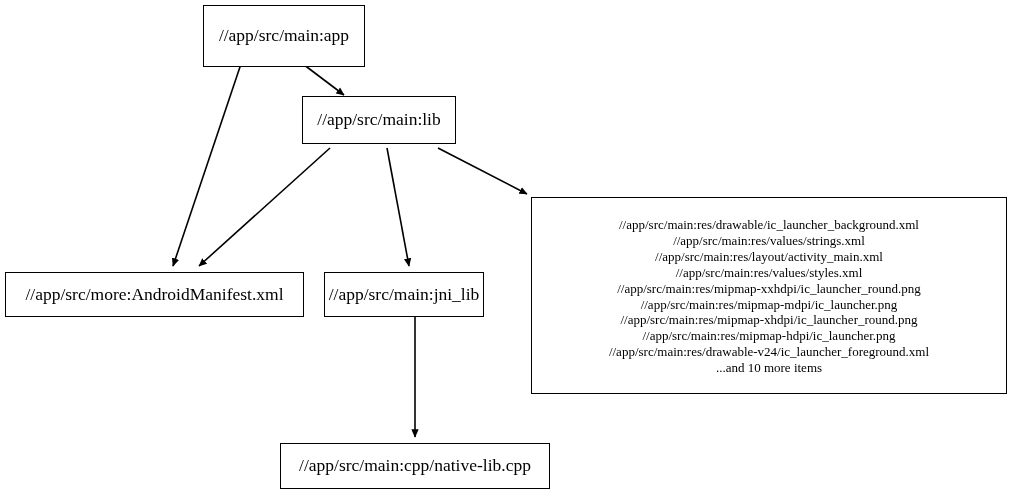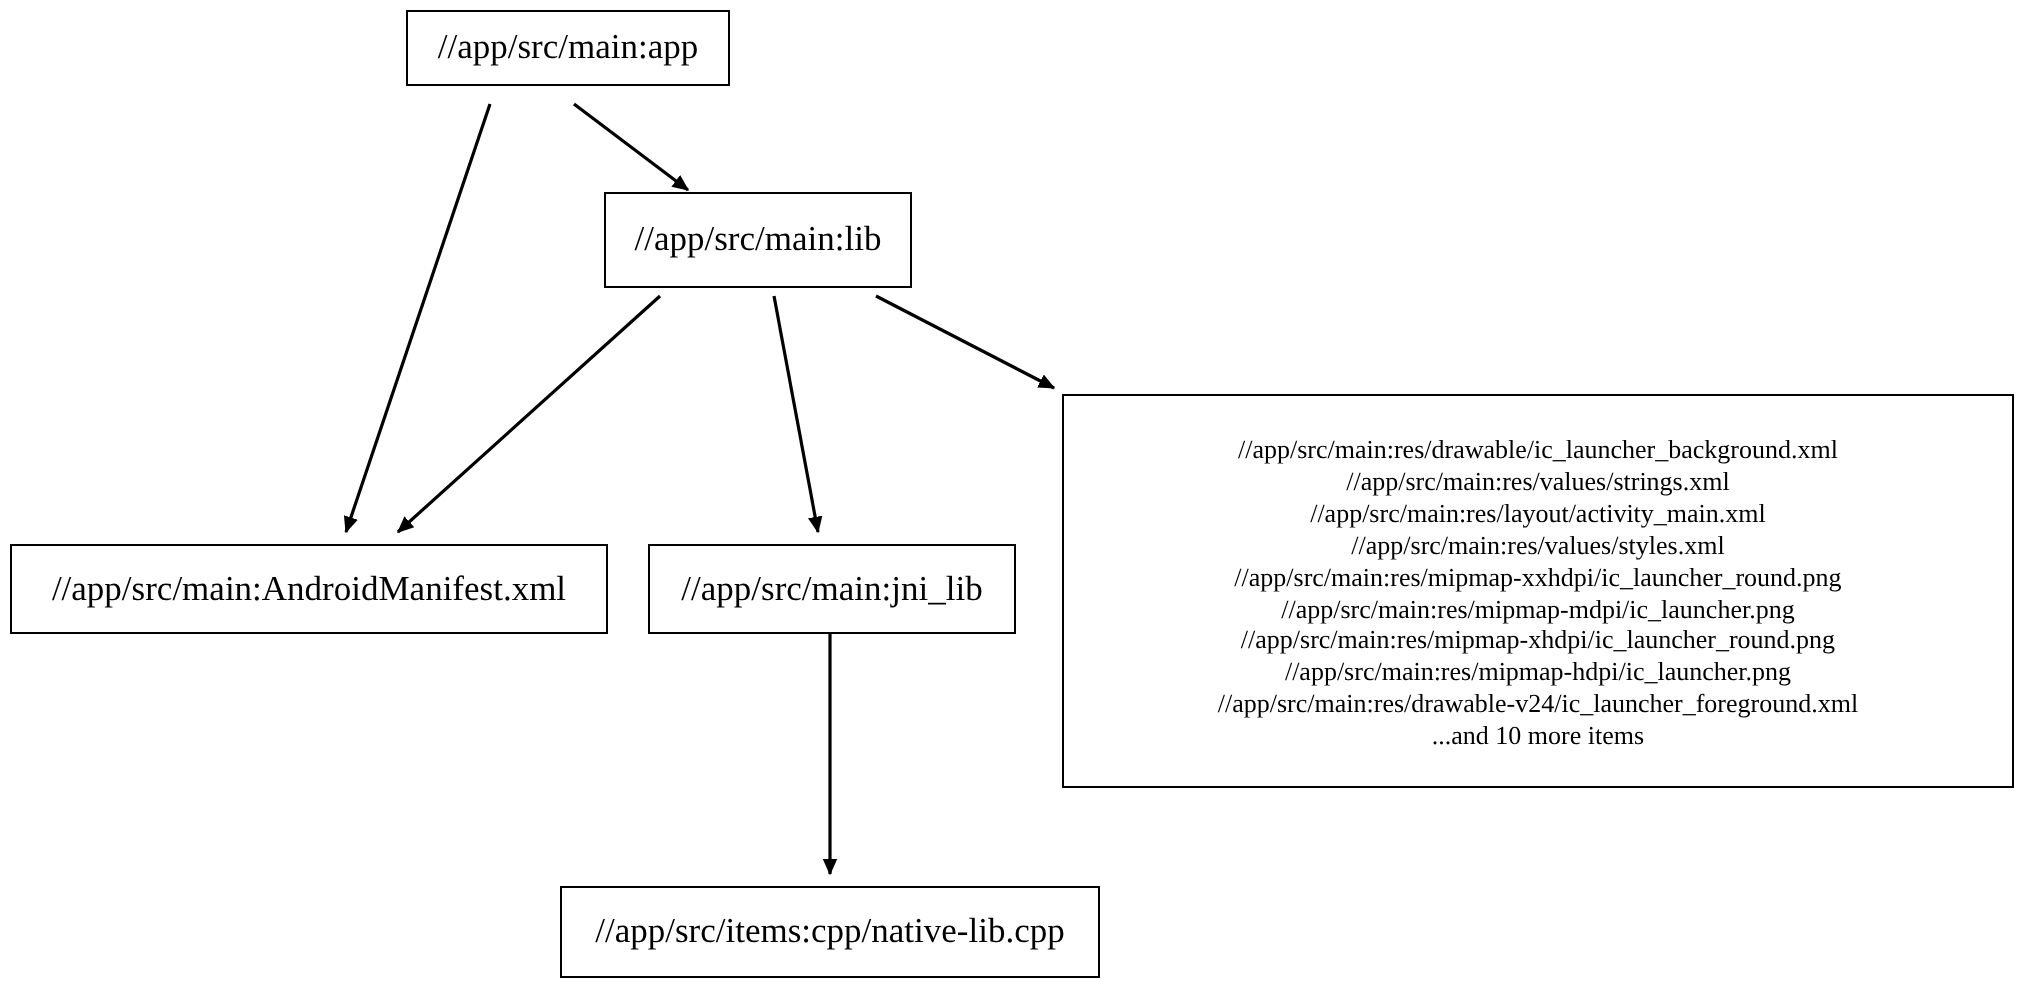--- a/index.html
+++ b/index.html
@@ -41,24 +41,24 @@
     white-space: pre;
   }
   .single-line {
     font-size: 17.5px;
   }
   .multi-line {
     font-size: 13px;
     line-height: 1.228;
     padding: 2px 0 0 0;
   }
-  .n-app      { left: 203px; top: 5px;   width: 162px; height: 38px; }
+  .n-app      { left: 203px; top: 5px;   width: 162px; height: 62px; }
   .n-lib      { left: 302px; top: 96px; width: 154px; height: 48px; }
   .n-manifest { left: 5px;   top: 272px; width: 299px; height: 45px; }
-  .n-jni      { left: 324px; top: 272px; width: 184px; height: 45px; }
+  .n-jni      { left: 324px; top: 272px; width: 160px; height: 45px; }
   .n-res      { left: 531px; top: 197px; width: 476px; height: 197px; }
   .n-cpp      { left: 280px; top: 443px; width: 270px; height: 46px; }
 </style>
 </head>
 <body>
 
 <div id="canvas">
 
   <svg id="edge-layer" viewBox="0 0 1018 496" width="1018" height="496" xmlns="http://www.w3.org/2000/svg">
     <defs>
@@ -94,37 +94,37 @@
 
   <div class="node n-app">
     <span class="node-label single-line">//app/src/main:app</span>
   </div>
 
   <div class="node n-lib">
     <span class="node-label single-line">//app/src/main:lib</span>
   </div>
 
   <div class="node n-manifest">
-    <span class="node-label single-line">//app/src/main:AndroidManifest.xml</span>
+    <span class="node-label single-line">//app/src/more:AndroidManifest.xml</span>
   </div>
 
   <div class="node n-jni">
     <span class="node-label single-line">//app/src/main:jni_lib</span>
   </div>
 
   <div class="node n-res">
     <span class="node-label multi-line">//app/src/main:res/drawable/ic_launcher_background.xml
 //app/src/main:res/values/strings.xml
 //app/src/main:res/layout/activity_main.xml
 //app/src/main:res/values/styles.xml
 //app/src/main:res/mipmap-xxhdpi/ic_launcher_round.png
 //app/src/main:res/mipmap-mdpi/ic_launcher.png
 //app/src/main:res/mipmap-xhdpi/ic_launcher_round.png
 //app/src/main:res/mipmap-hdpi/ic_launcher.png
 //app/src/main:res/drawable-v24/ic_launcher_foreground.xml
 ...and 10 more items</span>
   </div>
 
   <div class="node n-cpp">
-    <span class="node-label single-line">//app/src/items:cpp/native-lib.cpp</span>
+    <span class="node-label single-line">//app/src/main:cpp/native-lib.cpp</span>
   </div>
 
 </div>
 
 </body></html>

